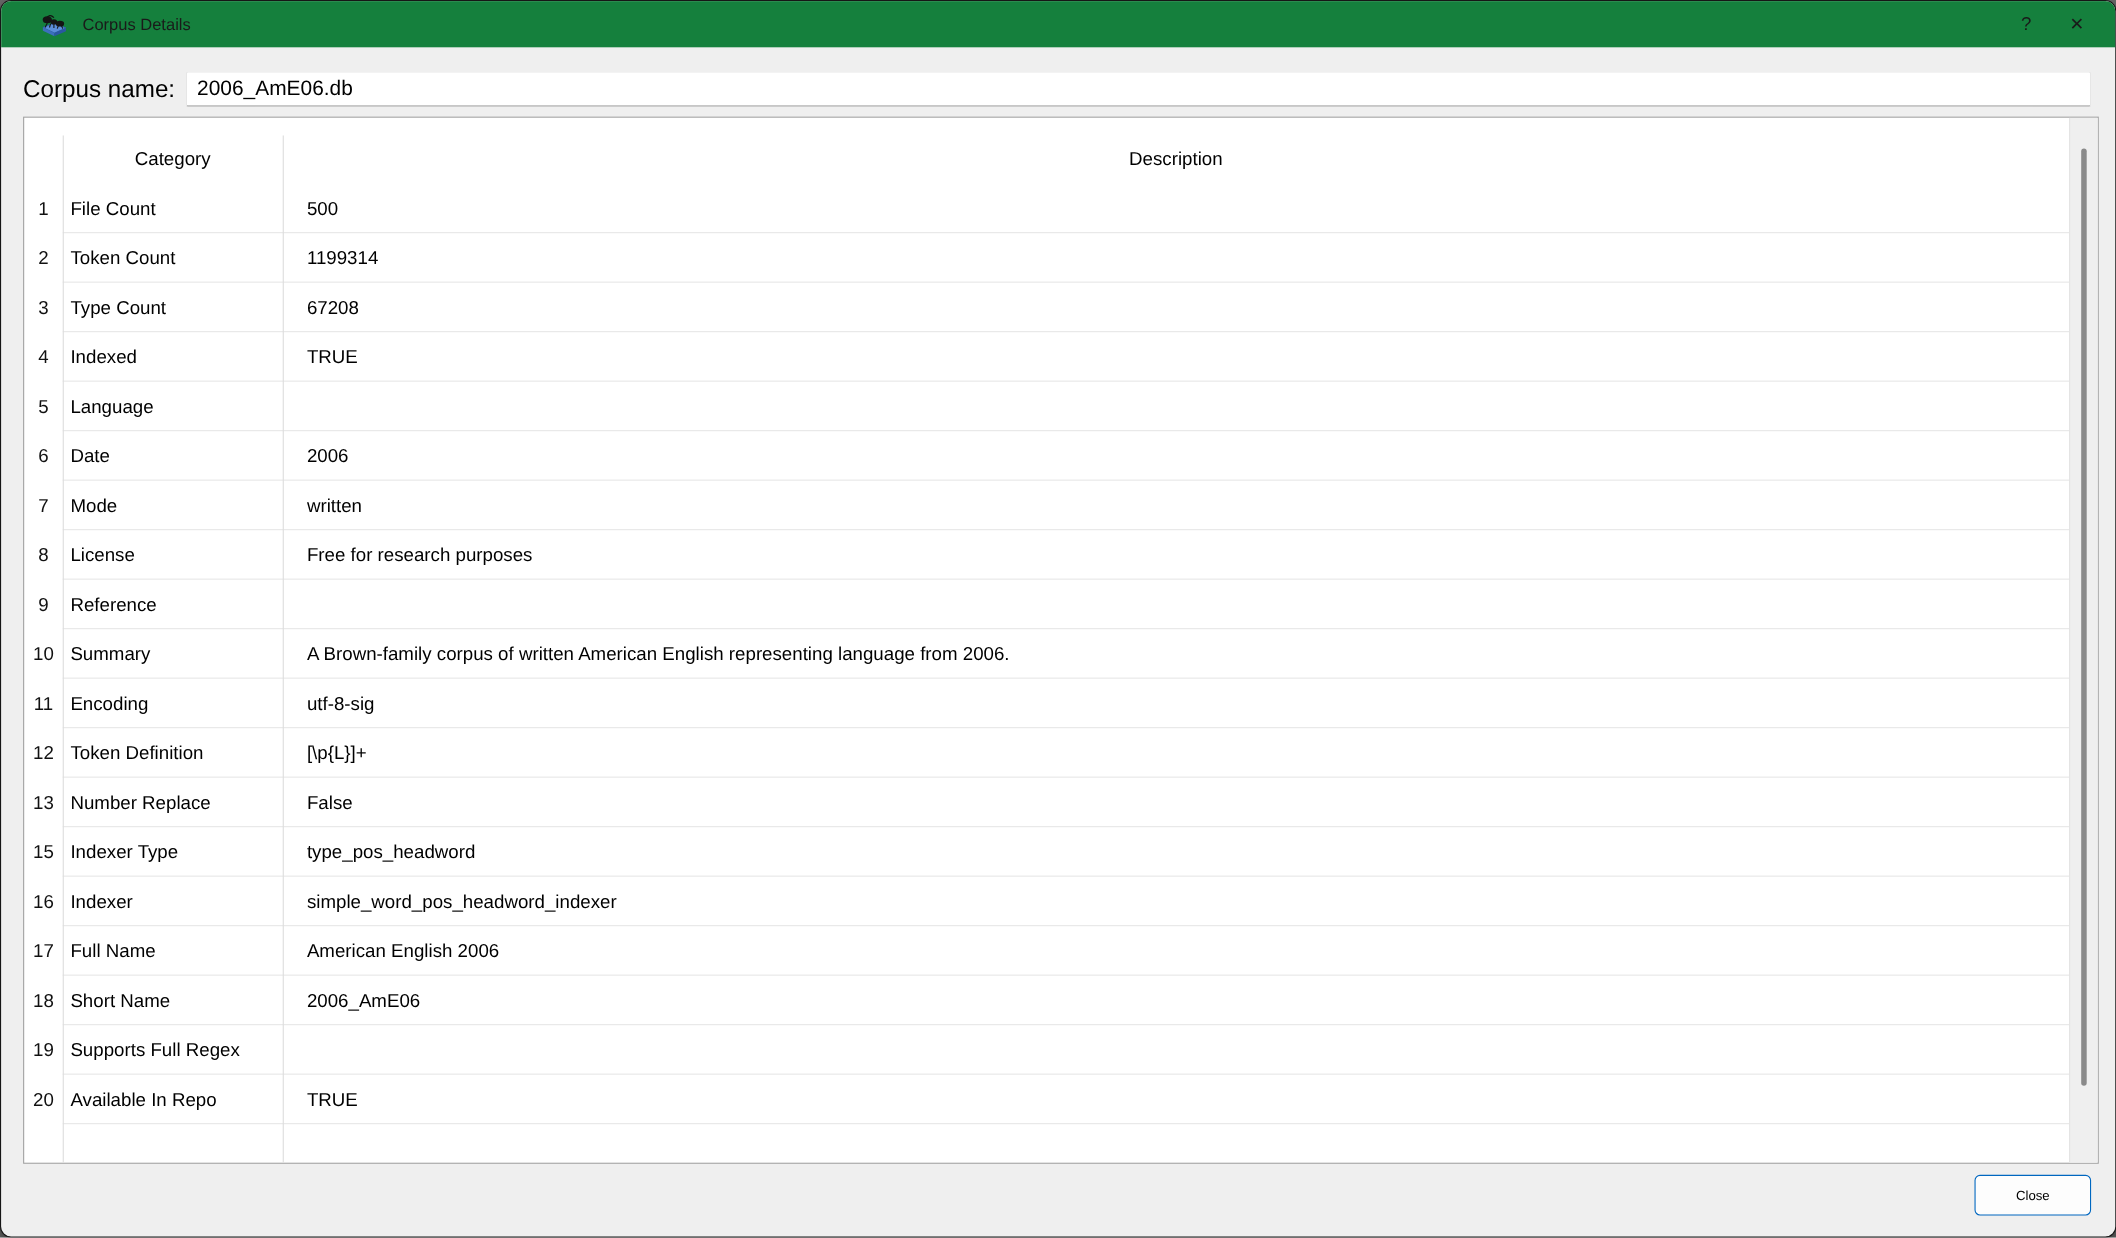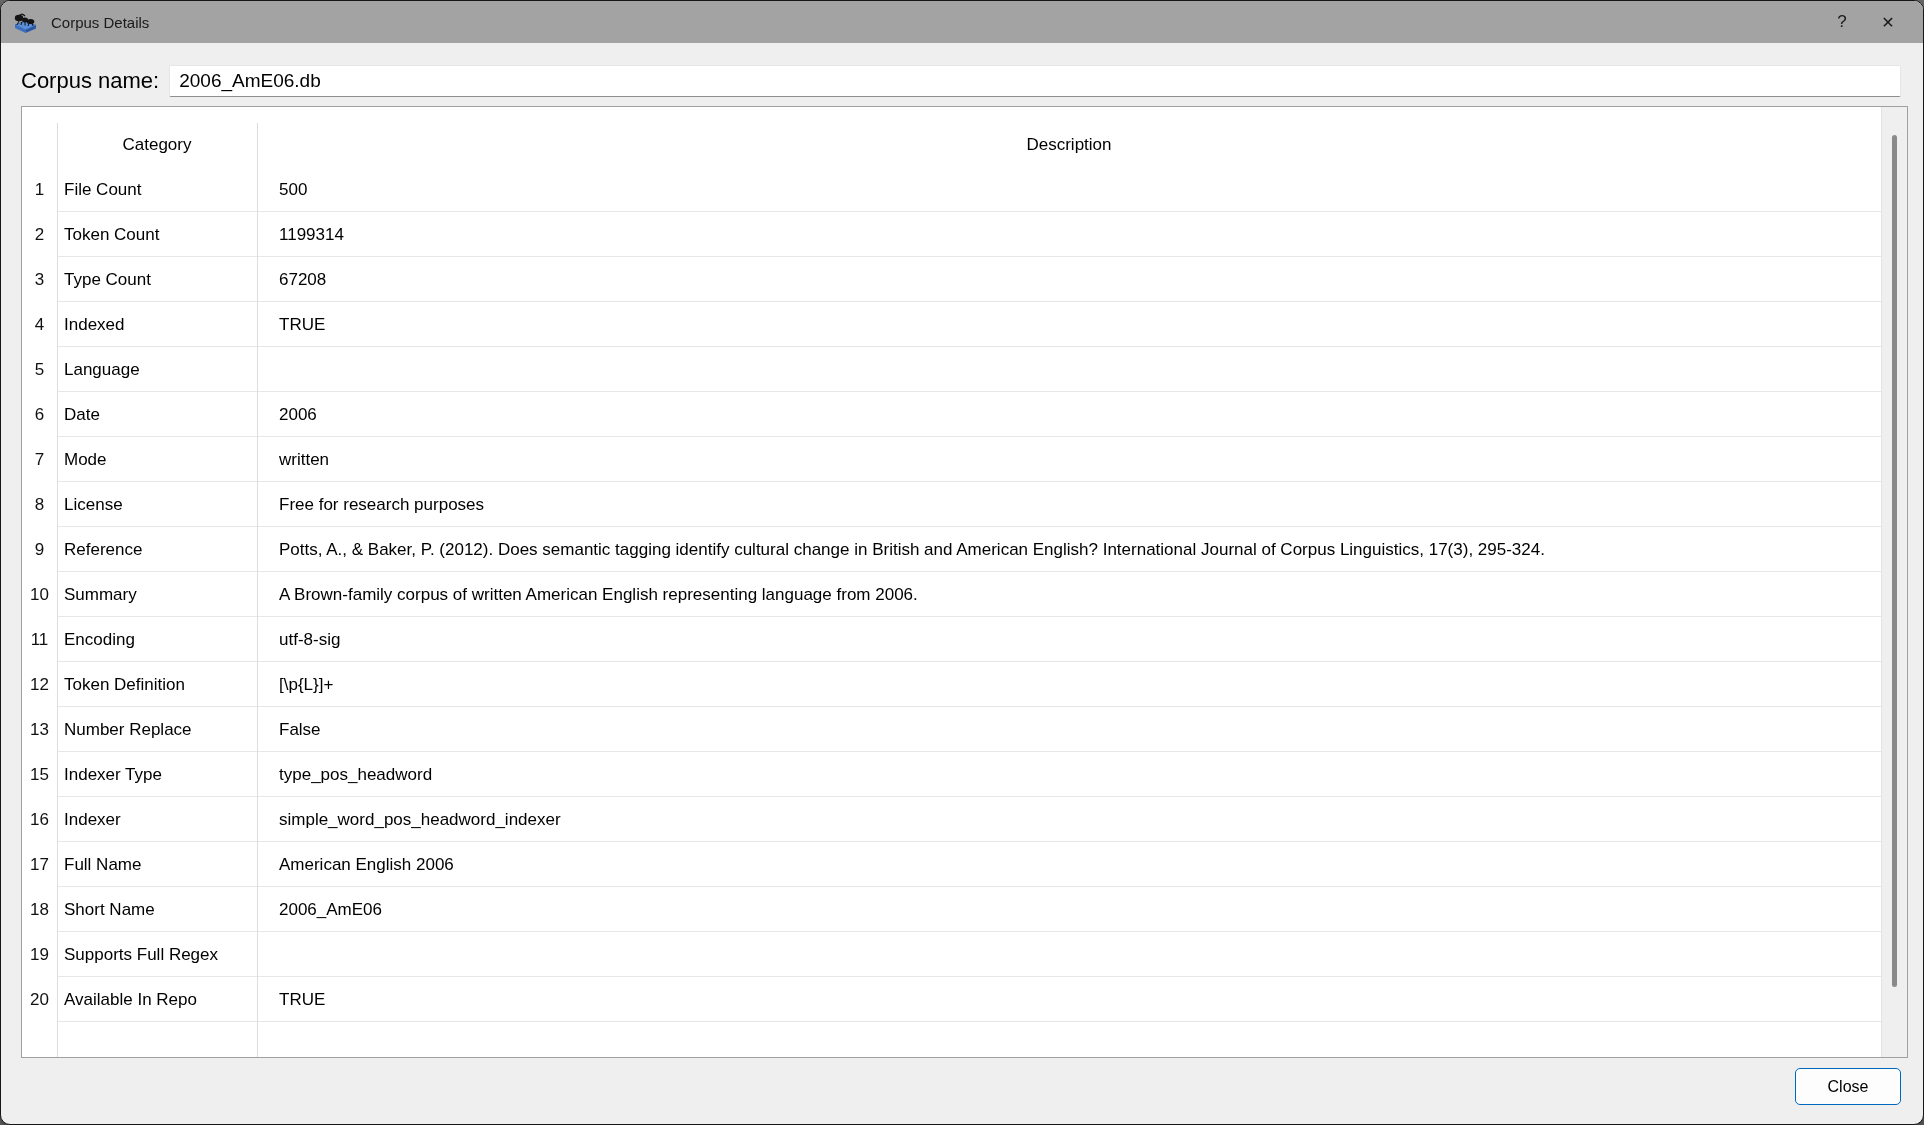--- a/index.html
+++ b/index.html
@@ -14,23 +14,23 @@
     width:1924px; height:1125px;
     background:#efefef;
     border:1px solid #161616;
     border-radius:10px;
     overflow:hidden;
     box-shadow:0 5px 12px rgba(0,0,0,.5);
   }
   
   .titlebar {
     height:42px;
-    background:#a3a3a3;
+    background:#15803d;
     display:flex; align-items:center;
-    padding-left:10px;
+    padding-left:34px;
     font-size:15px;
   }
   .app-icon { width:28px; height:28px; margin-right:12px; flex:0 0 auto; }
   .title { color:#1a1a1a; }
   .titlebar-spacer { flex:1; }
   .tb-btn {
     width:46px; height:42px;
     display:flex; align-items:center; justify-content:center;
     font-size:17px; color:#1a1a1a; cursor:default;
   }
@@ -96,21 +96,21 @@
     top:28px; height:852px;
     background:#8a8a8a; border-radius:3px;
   }
   
   .close-btn {
     position:absolute; right:22px; bottom:19px;
     width:106px; height:37px;
     background:#fdfdfd;
     border:1px solid #0067c0;
     border-radius:5px;
-    font-size:16px; color:#000;
+    font-size:12px; color:#000;
     font-family:"Liberation Sans", sans-serif;
     display:flex; align-items:center; justify-content:center;
     cursor:default;
   }
 </style>
 </head>
 <body>
 
 <div class="window">
 
@@ -197,21 +197,20 @@
   <div class="row">
     <div class="cell-num">8</div>
     <div class="cell-cat">License</div>
     <div class="cell-desc">Free for research purposes</div>
     <i class="rsep"></i>
   </div>
 
   <div class="row">
     <div class="cell-num">9</div>
     <div class="cell-cat">Reference</div>
-    <div class="cell-desc">Potts, A., &amp; Baker, P. (2012). Does semantic tagging identify cultural change in British and American English? International Journal of Corpus Linguistics, 17(3), 295-324.</div>
     <i class="rsep"></i>
   </div>
 
   <div class="row">
     <div class="cell-num">10</div>
     <div class="cell-cat">Summary</div>
     <div class="cell-desc">A Brown-family corpus of written American English representing language from 2006.</div>
     <i class="rsep"></i>
   </div>
 

